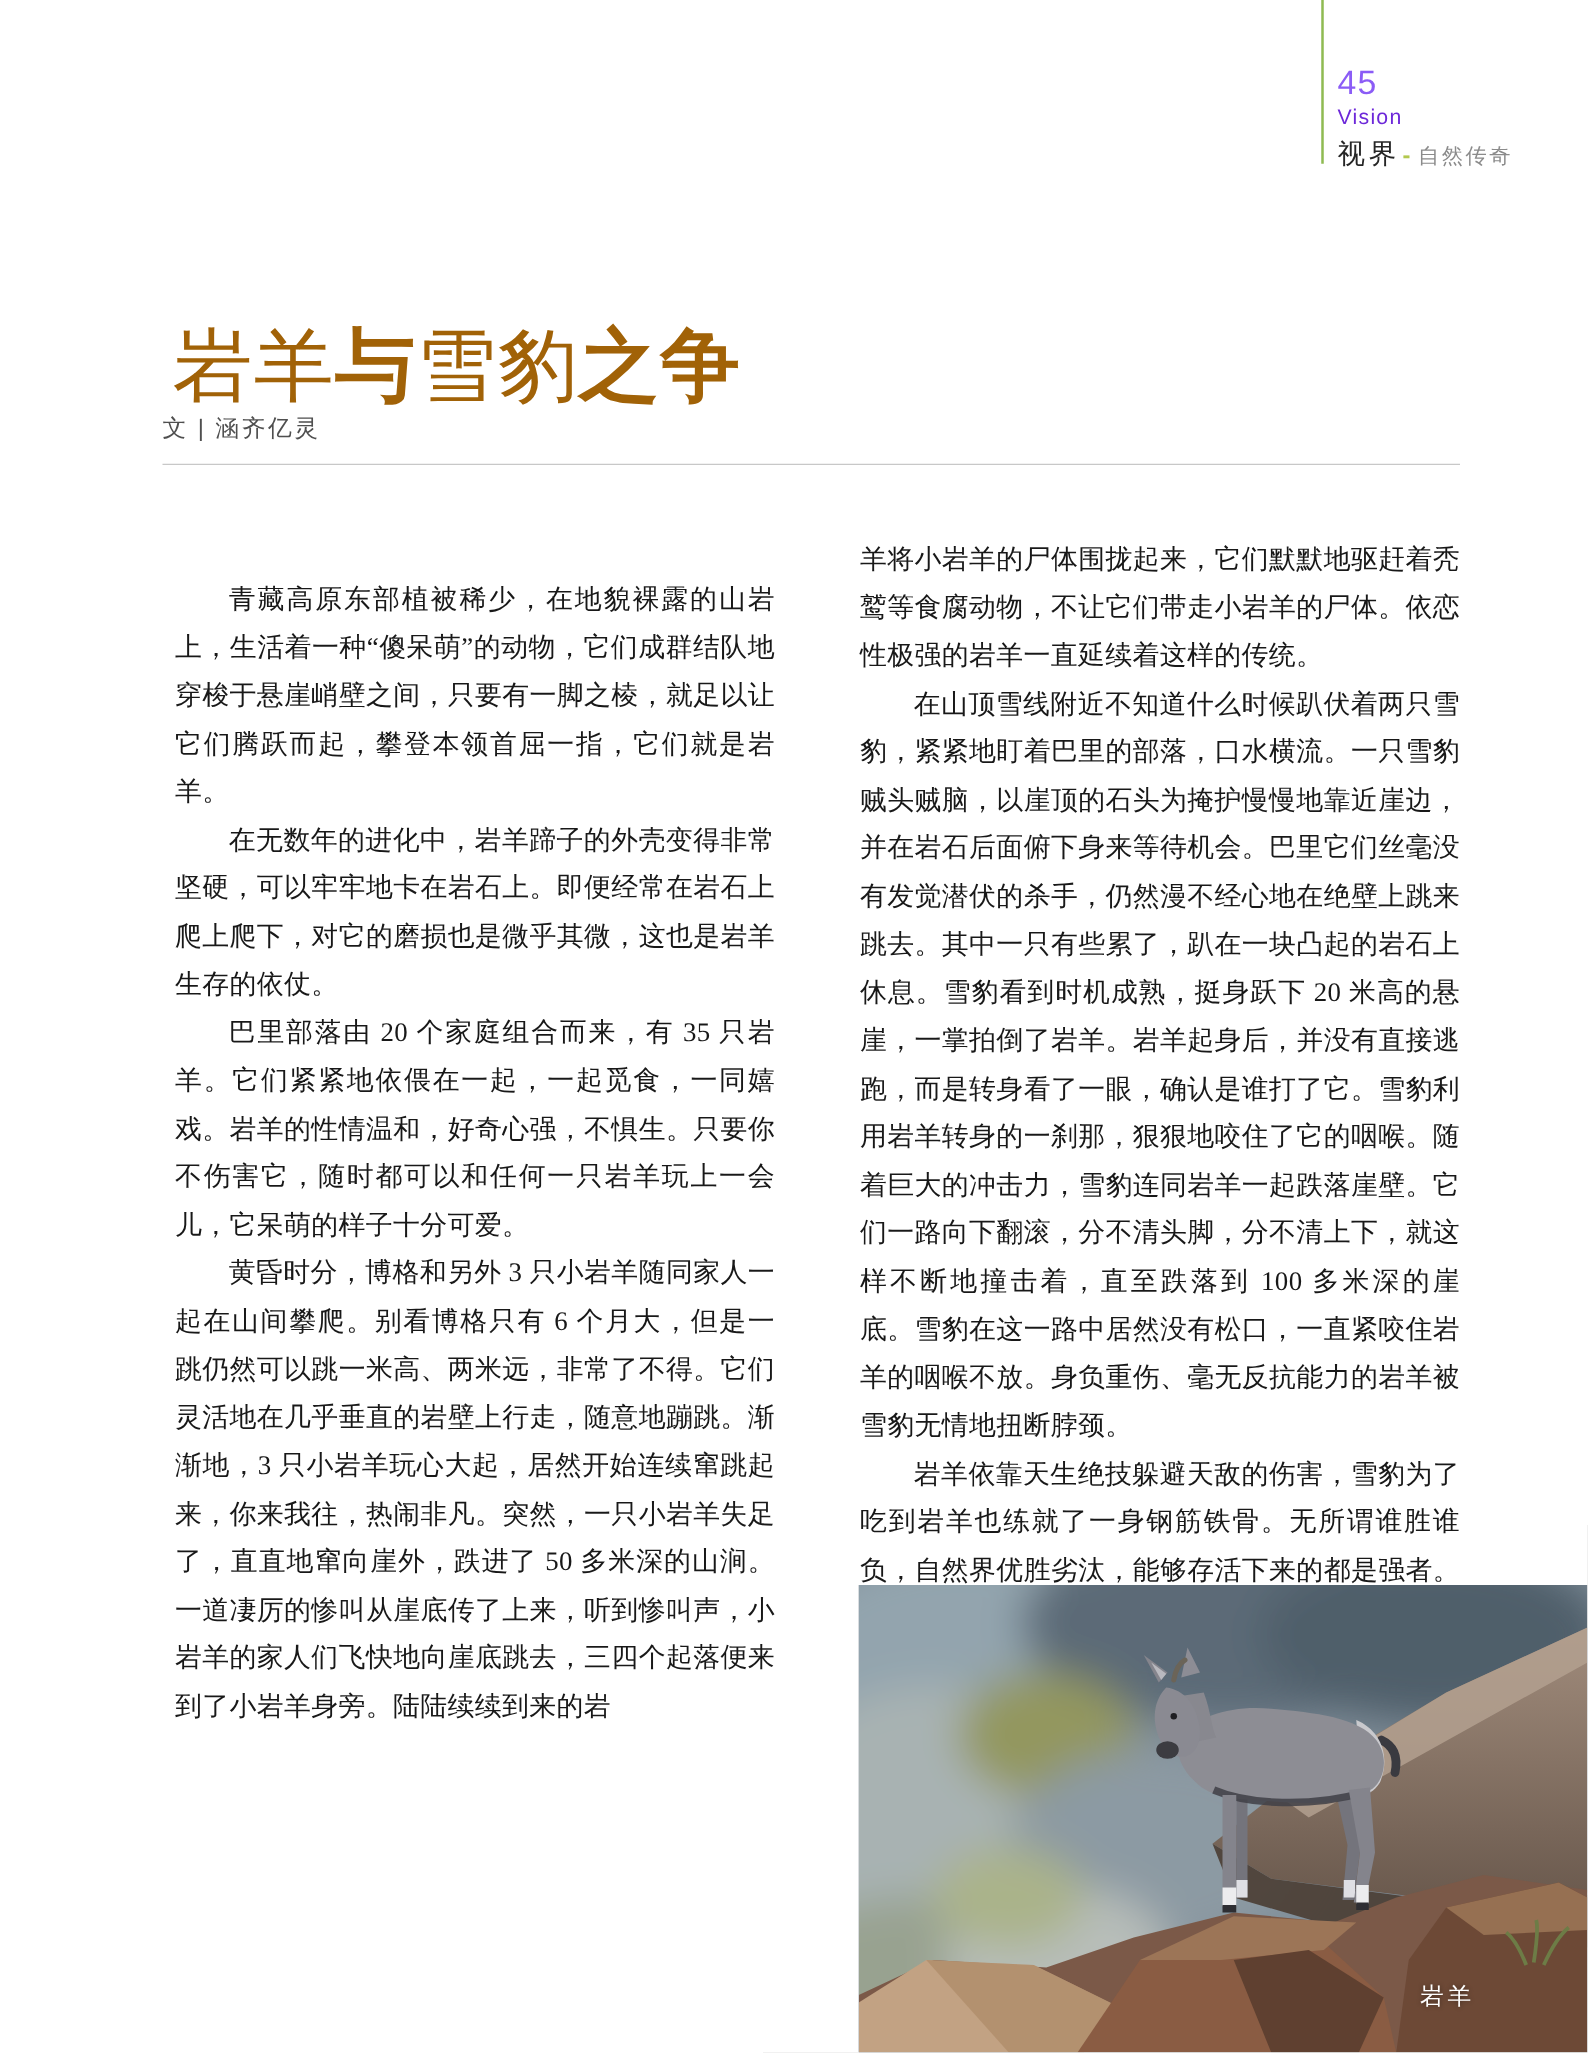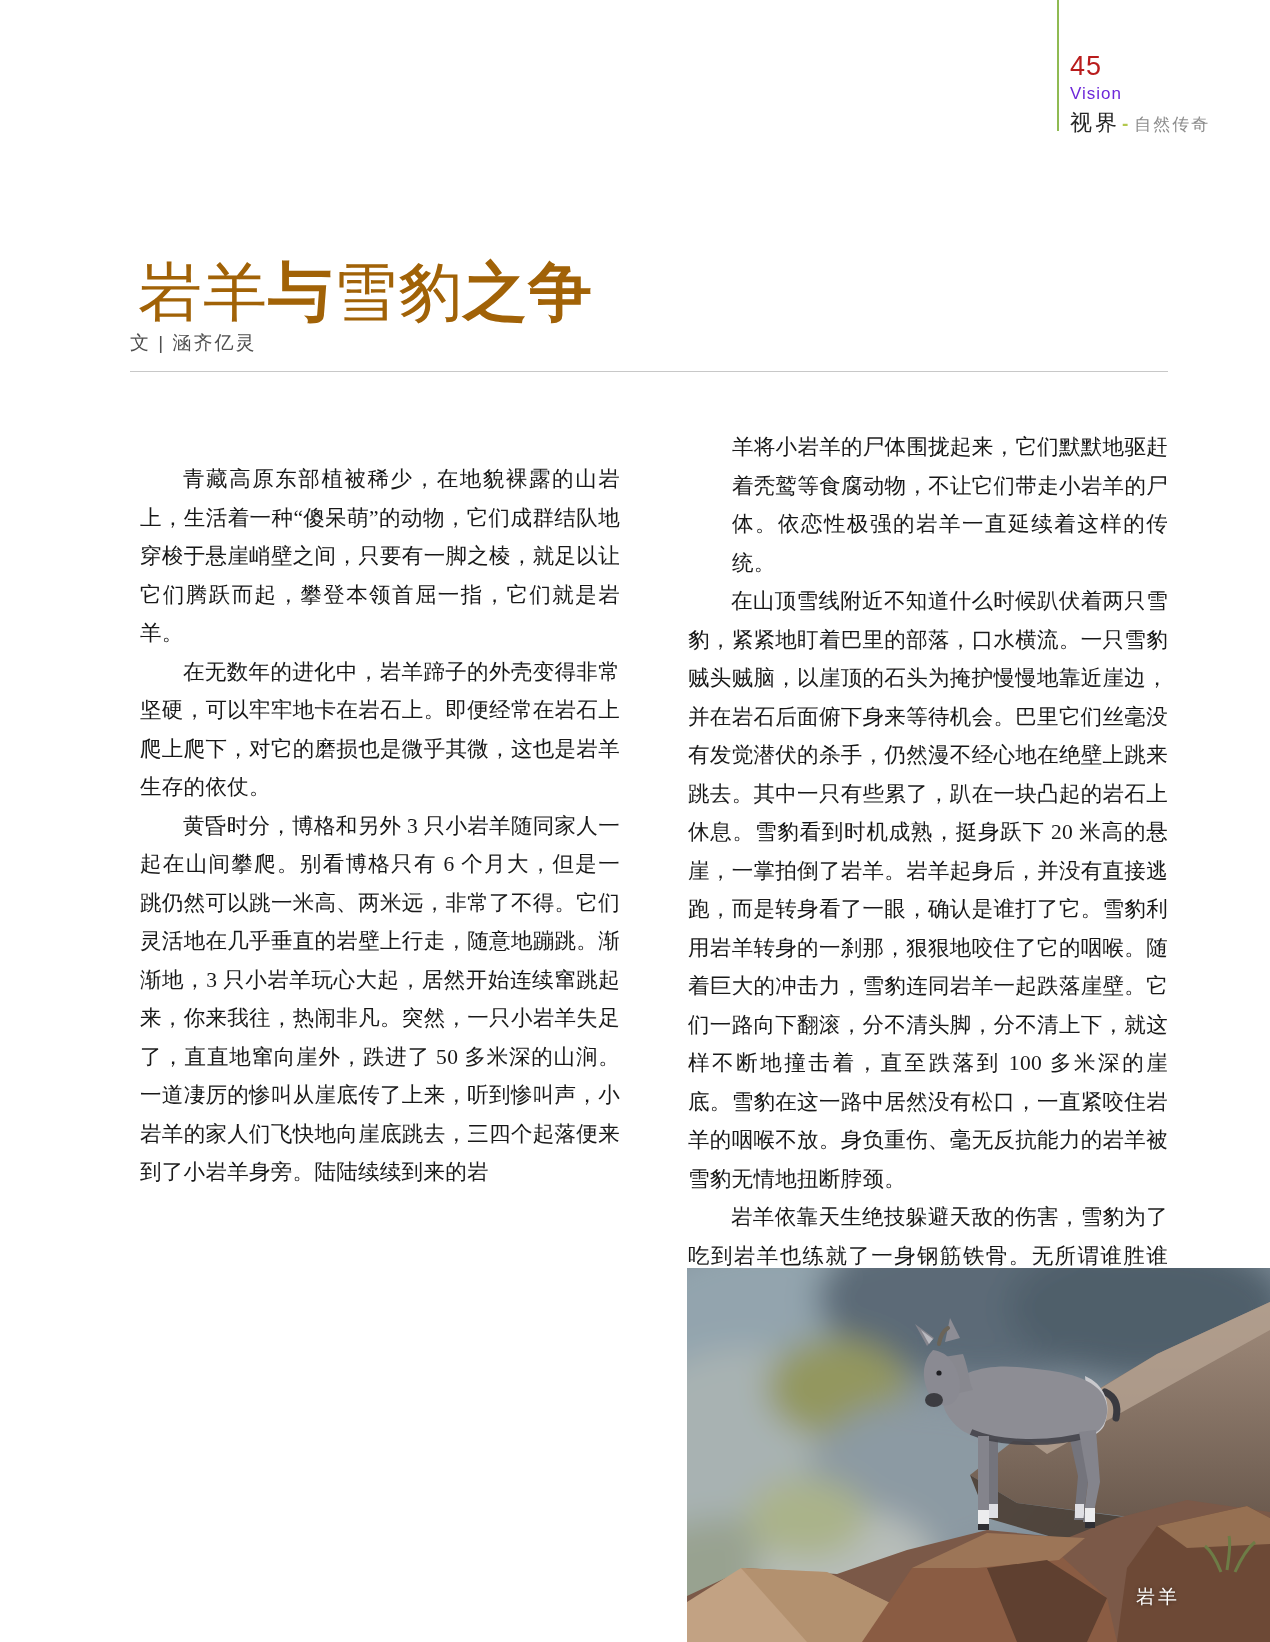--- a/index.html
+++ b/index.html
@@ -7,21 +7,21 @@
     position:relative;width:1270px;height:1642px;margin:0 auto;
     background:#ffffff;overflow:hidden;
     font-family:"Liberation Sans","DejaVu Sans",sans-serif;
   }
   
   .header-vline{
     position:absolute;left:1057px;top:0;width:2px;height:131px;
     background:#8fba52;
   }
   .header-block{position:absolute;left:1070px;top:52px;}
-  .page-number{font-size:27px;color:#b91c1c;letter-spacing:1px;line-height:1.1;}
+  .page-number{font-size:27px;color:#8b5cf6;letter-spacing:1px;line-height:1.1;}
   .section-en{font-size:17px;color:#6d28d9;line-height:1.3;margin-top:1px;letter-spacing:1px;}
   .section-row{display:flex;align-items:baseline;margin-top:3px;white-space:nowrap;}
   .section-cn{font-size:22px;color:#262626;letter-spacing:3px;font-weight:500;}
   .section-dash{font-size:19px;color:#b3c84e;margin:0 6px 0 2px;font-weight:700;}
   .section-topic{font-size:17px;color:#8b8b8b;letter-spacing:2px;}
   
   .title{
     position:absolute;left:138px;top:246px;height:92px;
     font-size:64px;line-height:92px;color:#a16207;white-space:nowrap;
     letter-spacing:1px;
@@ -40,21 +40,21 @@
   
   .col{
     position:absolute;top:428px;width:480px;
     font-family:"Liberation Serif","DejaVu Serif",serif;
     font-size:21.5px;line-height:38.5px;letter-spacing:0.3px;
     text-align:justify;color:#181818;
   }
   .col-left{left:140px;margin-top:32px;}
   .col-right{left:688px;}
   .col p{margin:0;text-indent:2em;}
-  .col p.noindent{text-indent:0;margin-left:44px;}
+  .col p.noindent{text-indent:0;}
   .end-mark{
     display:inline-block;width:17px;height:17px;border-radius:2px;
     background:#c51b23;color:#ffffff;font-size:14px;line-height:17px;
     text-align:center;font-style:italic;font-weight:bold;
     font-family:"Liberation Serif",serif;margin-left:7px;vertical-align:-2px;
     text-indent:0;
   }
   
   .photo{
     position:absolute;left:687px;top:1268px;width:583px;height:374px;
@@ -86,20 +86,21 @@
   <div class="title">
     <span class="thin">岩羊</span><span class="bold">与</span><span class="thin">雪豹</span><span class="bold">之争</span>
   </div>
 
   <div class="byline">文 | 涵齐亿灵</div>
   <div class="title-rule"></div>
 
   <div class="col col-left">
     <p>青藏高原东部植被稀少，在地貌裸露的山岩上，生活着一种“傻呆萌”的动物，它们成群结队地穿梭于悬崖峭壁之间，只要有一脚之棱，就足以让它们腾跃而起，攀登本领首屈一指，它们就是岩羊。</p>
     <p>在无数年的进化中，岩羊蹄子的外壳变得非常坚硬，可以牢牢地卡在岩石上。即便经常在岩石上爬上爬下，对它的磨损也是微乎其微，这也是岩羊生存的依仗。</p>
+    <p>巴里部落由 20 个家庭组合而来，有 35 只岩羊。它们紧紧地依偎在一起，一起觅食，一同嬉戏。岩羊的性情温和，好奇心强，不惧生。只要你不伤害它，随时都可以和任何一只岩羊玩上一会儿，它呆萌的样子十分可爱。</p>
     <p>黄昏时分，博格和另外 3 只小岩羊随同家人一起在山间攀爬。别看博格只有 6 个月大，但是一跳仍然可以跳一米高、两米远，非常了不得。它们灵活地在几乎垂直的岩壁上行走，随意地蹦跳。渐渐地，3 只小岩羊玩心大起，居然开始连续窜跳起来，你来我往，热闹非凡。突然，一只小岩羊失足了，直直地窜向崖外，跌进了 50 多米深的山涧。一道凄厉的惨叫从崖底传了上来，听到惨叫声，小岩羊的家人们飞快地向崖底跳去，三四个起落便来到了小岩羊身旁。陆陆续续到来的岩</p>
   </div>
 
   <div class="col col-right">
     <p class="noindent">羊将小岩羊的尸体围拢起来，它们默默地驱赶着秃鹫等食腐动物，不让它们带走小岩羊的尸体。依恋性极强的岩羊一直延续着这样的传统。</p>
     <p>在山顶雪线附近不知道什么时候趴伏着两只雪豹，紧紧地盯着巴里的部落，口水横流。一只雪豹贼头贼脑，以崖顶的石头为掩护慢慢地靠近崖边，并在岩石后面俯下身来等待机会。巴里它们丝毫没有发觉潜伏的杀手，仍然漫不经心地在绝壁上跳来跳去。其中一只有些累了，趴在一块凸起的岩石上休息。雪豹看到时机成熟，挺身跃下 20 米高的悬崖，一掌拍倒了岩羊。岩羊起身后，并没有直接逃跑，而是转身看了一眼，确认是谁打了它。雪豹利用岩羊转身的一刹那，狠狠地咬住了它的咽喉。随着巨大的冲击力，雪豹连同岩羊一起跌落崖壁。它们一路向下翻滚，分不清头脚，分不清上下，就这样不断地撞击着，直至跌落到 100 多米深的崖底。雪豹在这一路中居然没有松口，一直紧咬住岩羊的咽喉不放。身负重伤、毫无反抗能力的岩羊被雪豹无情地扭断脖颈。</p>
     <p><span>岩羊依靠天生绝技躲避天敌的伤害，雪豹为了吃到岩羊也练就了一身钢筋铁骨。无所谓谁胜谁负，自然界优胜劣汰，能够存活下来的都是强者。</span><span class="end-mark">s</span></p>
   </div>
 
   <div class="photo">

